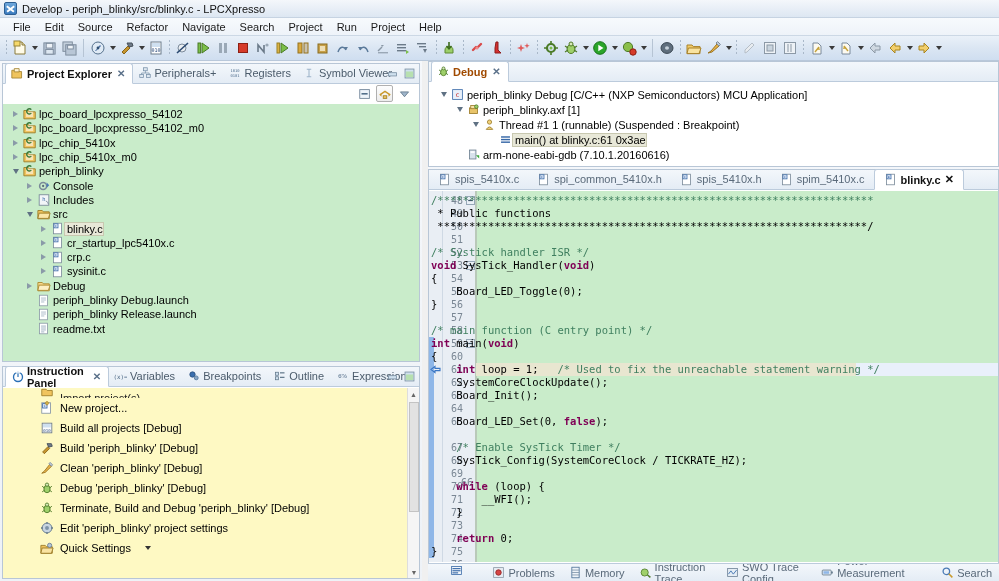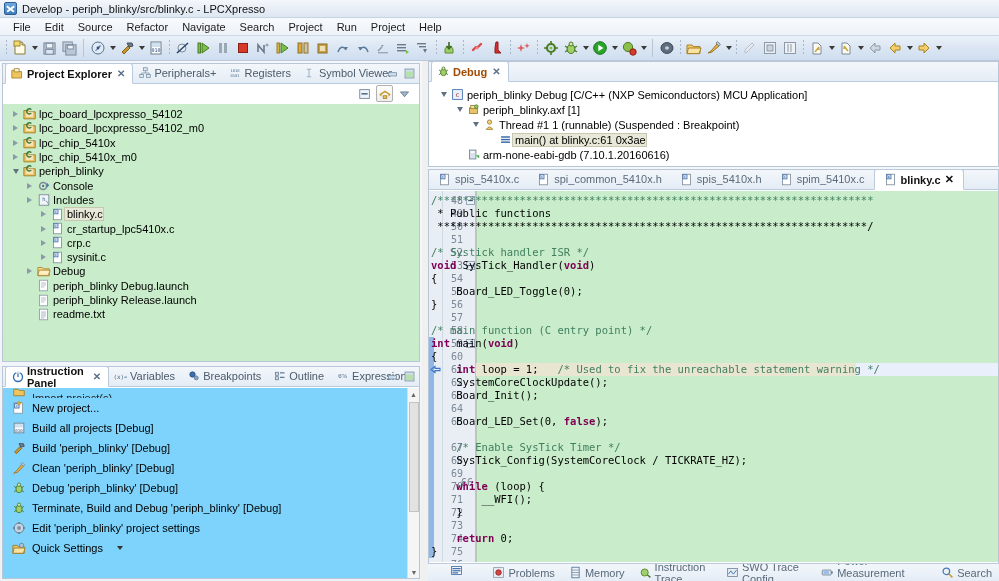--- a/index.html
+++ b/index.html
@@ -178,21 +178,21 @@
   .bp-bar { position:absolute; left:0; width:5px; background:#8fb7e8; }
   .vert-green-rule { position:absolute; top:0; bottom:0; width:1px; background:#b9c9b9; }
 
   .hscroll {
     height:13px; background:#f0f0f0; border-top:1px solid #d4d4d4;
     display:flex; align-items:center; padding-left:28px;
   }
   .hscroll .arrow { font-size:8px; color:#6b6b6b; }
 
   
-  .qs-list { background:#7dd3fc; position:relative; overflow:hidden; }
+  .qs-list { background:#fef9c3; position:relative; overflow:hidden;padding-left:28px; }
   .qs-item { height:20px; display:flex; align-items:center; gap:6px; padding-left:8px; font-size:11px;}
   .qs-icon { width:15px; flex:0 0 15px; display:flex; align-items:center; justify-content:center; }
   .qs-cut { height:10px; overflow:hidden; }
   .vscroll {
     position:absolute; right:0; top:0; width:12px; bottom:0; background:#f5f5f5; border-left:1px solid #ddd;
   }
   .vscroll .vsarrow { height:12px; display:flex;align-items:center;justify-content:center;font-size:7px;color:#666;}
   .vscroll .vsthumb { position:absolute; width:10px; left:1px; background:#e2e2e2; border:1px solid #c3c3c3;}
 
   
@@ -689,20 +689,32 @@
                   <i></i>
                 </span>
                 <span class="ticon">
                   <svg width="14" height="14" viewBox="0 0 16 16">
                     <rect x="2.5" y="2" width="11" height="12" fill="#f2f5f8" stroke="#7a8a99"></rect>
                     <text x="6" y="9" font-size="6" fill="#3a6aa8" font-family="monospace">h</text>
                     <path d="M10 9 q3 1 3 4" fill="none" stroke="#7a8a99"></path>
                   </svg>
                 </span>
                 <span class="tlabel">Includes</span>
+              </div>
+              <div class="trow" style="padding-left: 20px;">
+                <span class="twist open">
+                  <i></i>
+                </span>
+                <span class="ticon">
+                  <svg width="14" height="14" viewBox="0 0 16 16">
+                    <path d="M1 4 h5 l1.3 1.5 H14 v8 H1 Z" fill="#f0c45e" stroke="#9a7a26"></path>
+                    <path d="M2.4 7 H15 l-2 6 H1 Z" fill="#fbe6a8" stroke="#9a7a26"></path>
+                  </svg>
+                </span>
+                <span class="tlabel">src</span>
               </div>
               <div class="trow" style="padding-left: 34px;">
                 <span class="twist">
                   <i></i>
                 </span>
                 <span class="ticon">
                   <svg width="13" height="13" viewBox="0 0 16 16">
                     <rect x="3" y="1.5" width="10" height="13" fill="#fff" stroke="#7a8a99"></rect>
                     <rect x="3.6" y="2.2" width="5" height="5" fill="#e9f0fa" stroke="#3a6aa8"></rect>
                     <text x="6.1" y="6.6" font-size="4.6" text-anchor="middle" fill="#1d4f9c" font-family="monospace">c</text>

